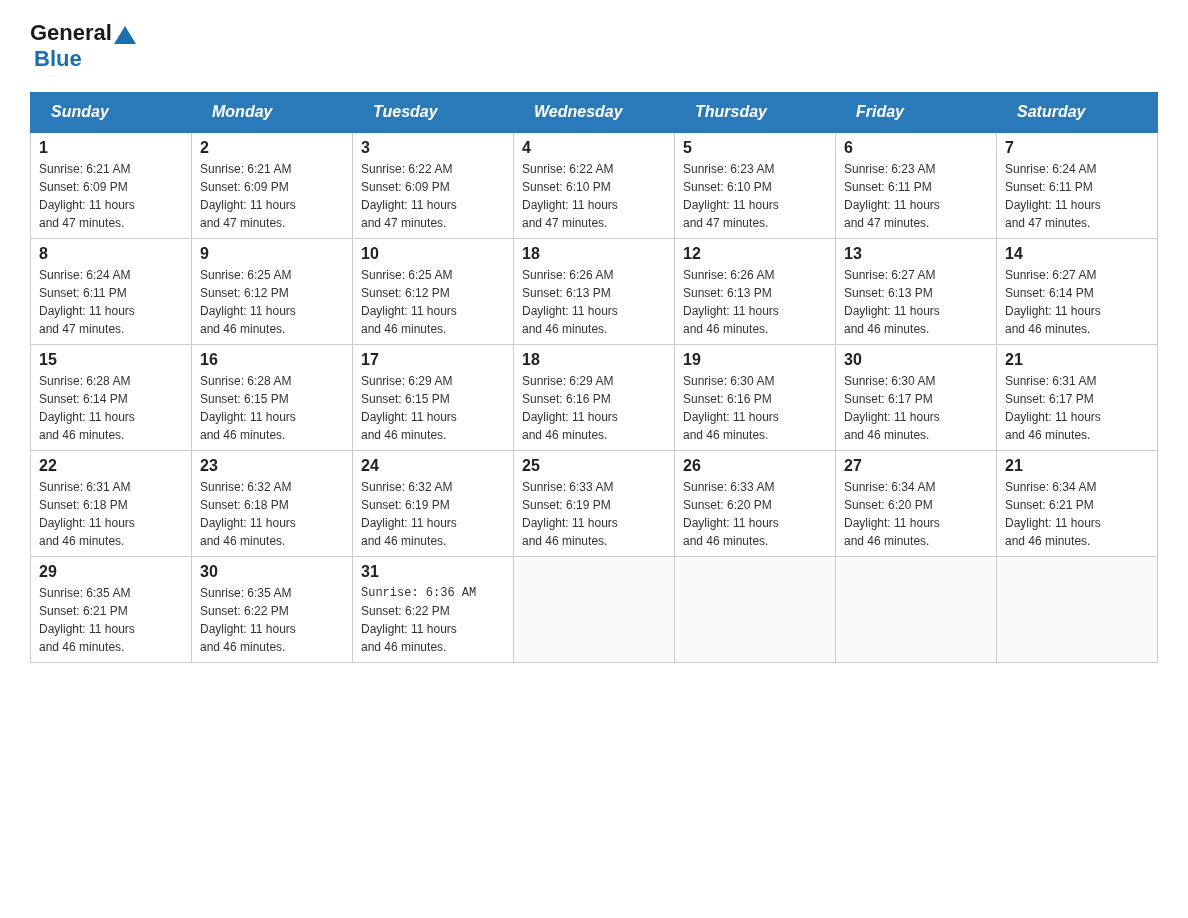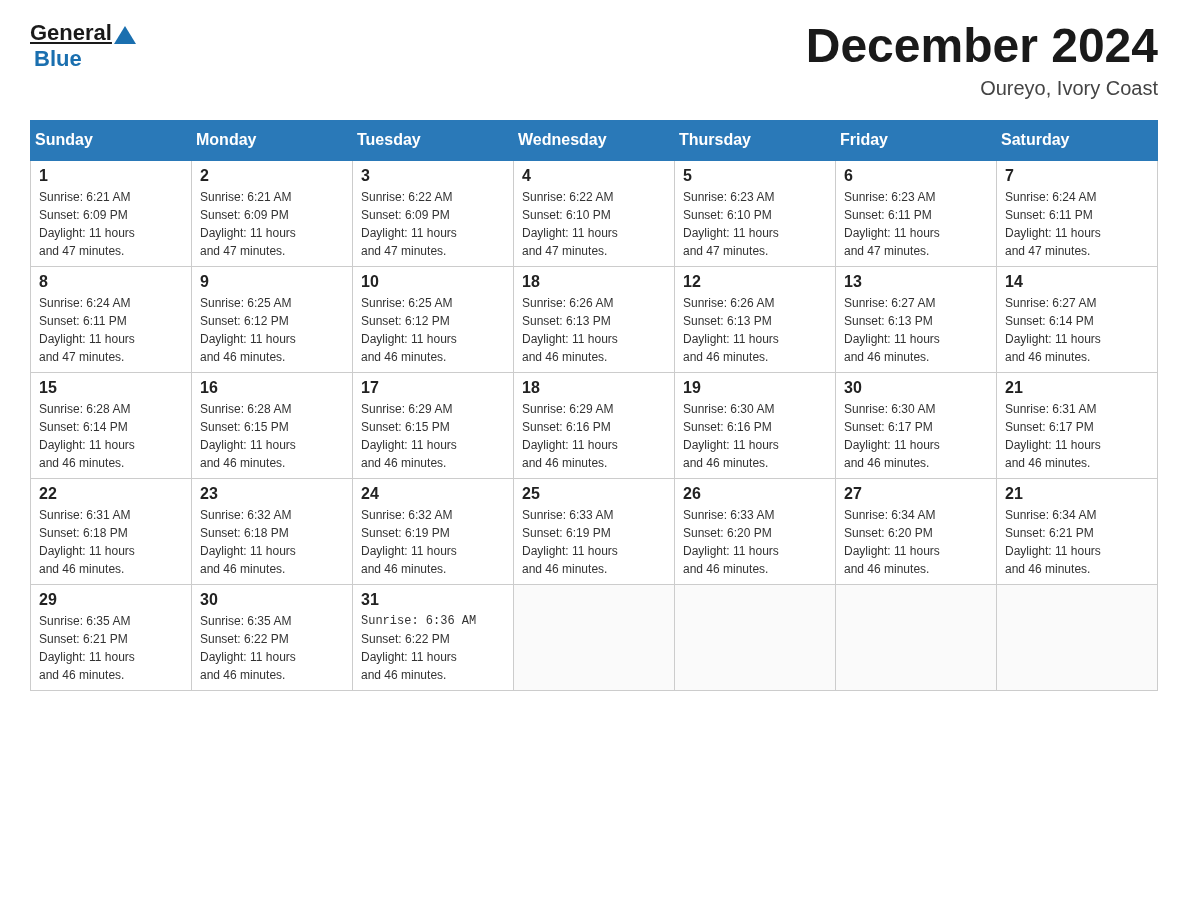--- a/index.html
+++ b/index.html
@@ -33,23 +33,24 @@
     table {
       width: 100%;
       border-collapse: collapse;
       table-layout: fixed;
     }
     thead tr th {
       background-color: #2a79b8;
       color: #fff;
       font-size: 16px;
       font-weight: bold;
-      padding: 10px 4px;
+      padding: 10px 20px;
       text-align: left;
       border: 1px solid #2a79b8;
+      font-style: italic;
     }
     tbody tr td {
       border: 1px solid #ccc;
       vertical-align: top;
       padding: 6px 8px;
       font-size: 12.5px;
       color: #222;
       height: 100px;
     }
     tbody tr td .day-num {
@@ -78,32 +79,28 @@
       display: flex;
       align-items: center;
     }
   </style>
 </head>
 <body>
 
 <div class="header">
   <div class="logo-wrapper">
     <div class="logo-line1">
-      <span style="font-size:22px;font-weight:bold;color:#1a1a1a;text-decoration:underline;">General</span>
+      <span style="font-size:22px;font-weight:bold;color:#1a1a1a;">General</span>
       <svg width="22" height="20" viewBox="0 0 22 20" style="margin-left:2px;margin-top:2px;">
         <polygon points="0,20 11,2 22,20" fill="#1a6faf"></polygon>
       </svg>
     </div>
     <div>
       <span style="font-size:22px;font-weight:bold;color:#1a6faf;margin-left:4px;">Blue</span>
     </div>
-  </div>
-  <div class="title-section">
-    <div class="month-title">December 2024</div>
-    <div class="location-title">Oureyo, Ivory Coast</div>
   </div>
 </div>
 
 <table>
   <thead>
     <tr>
     <th>Sunday</th>
         <th>Monday</th>
         <th>Tuesday</th>
         <th>Wednesday</th>

